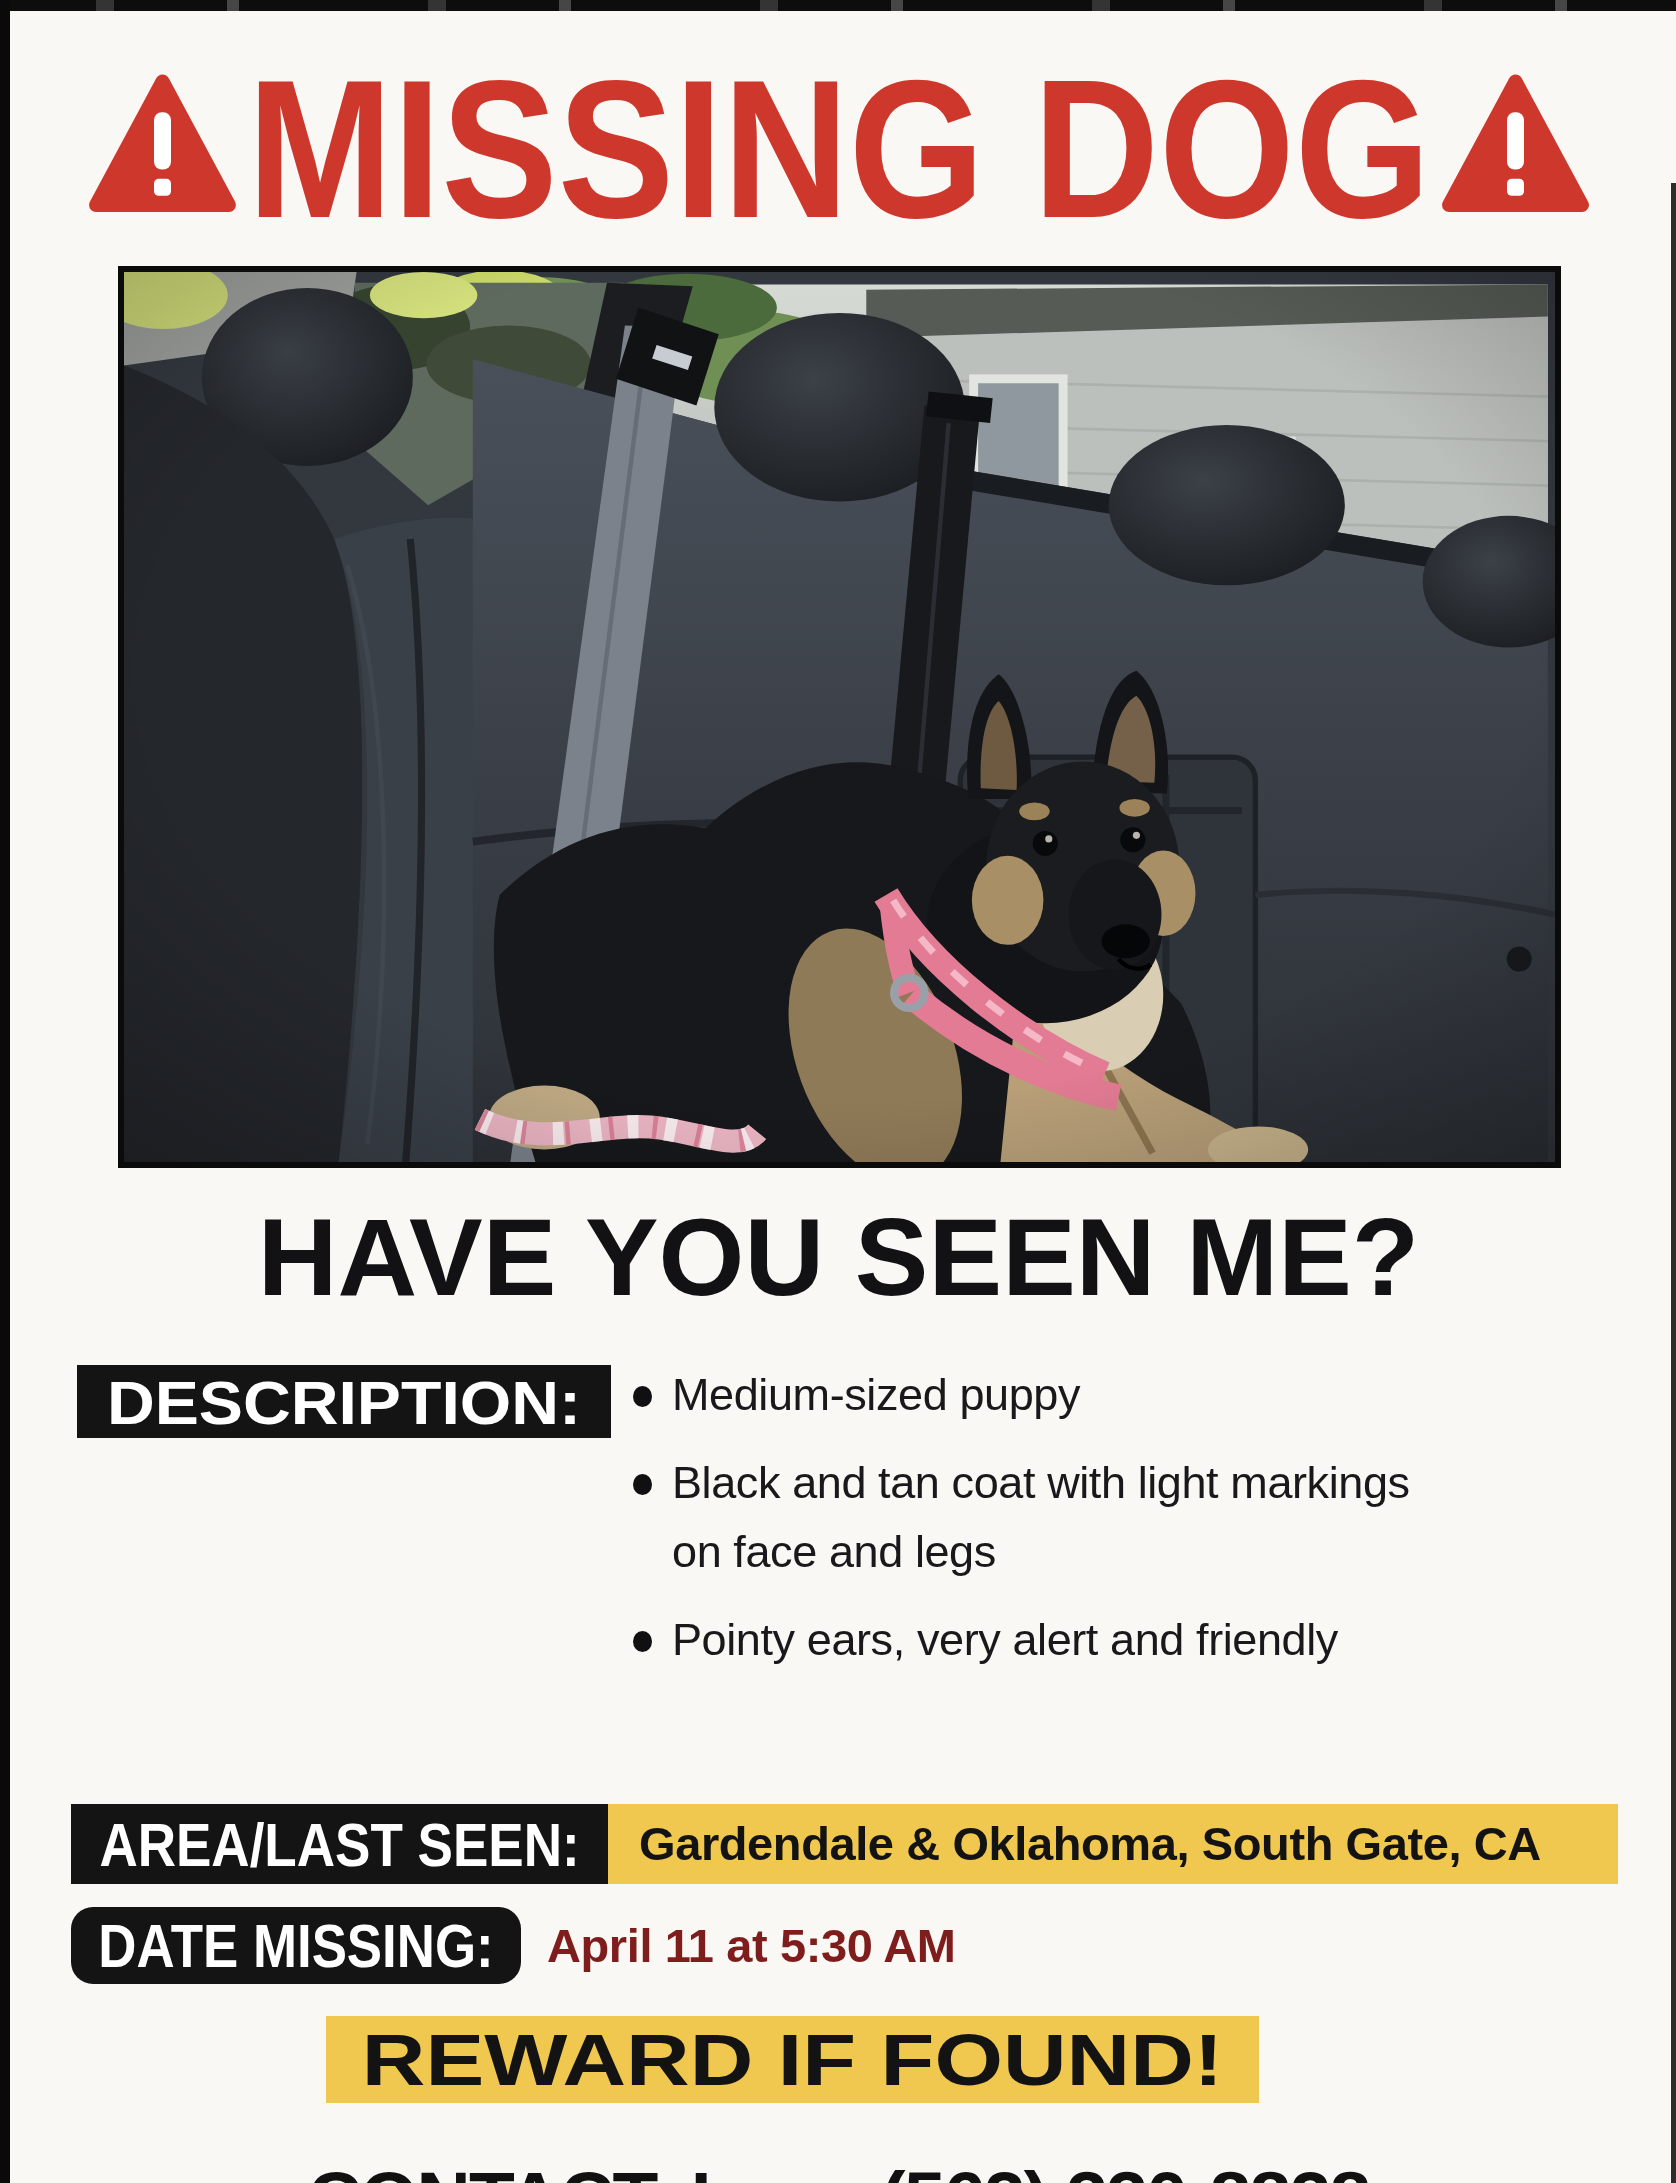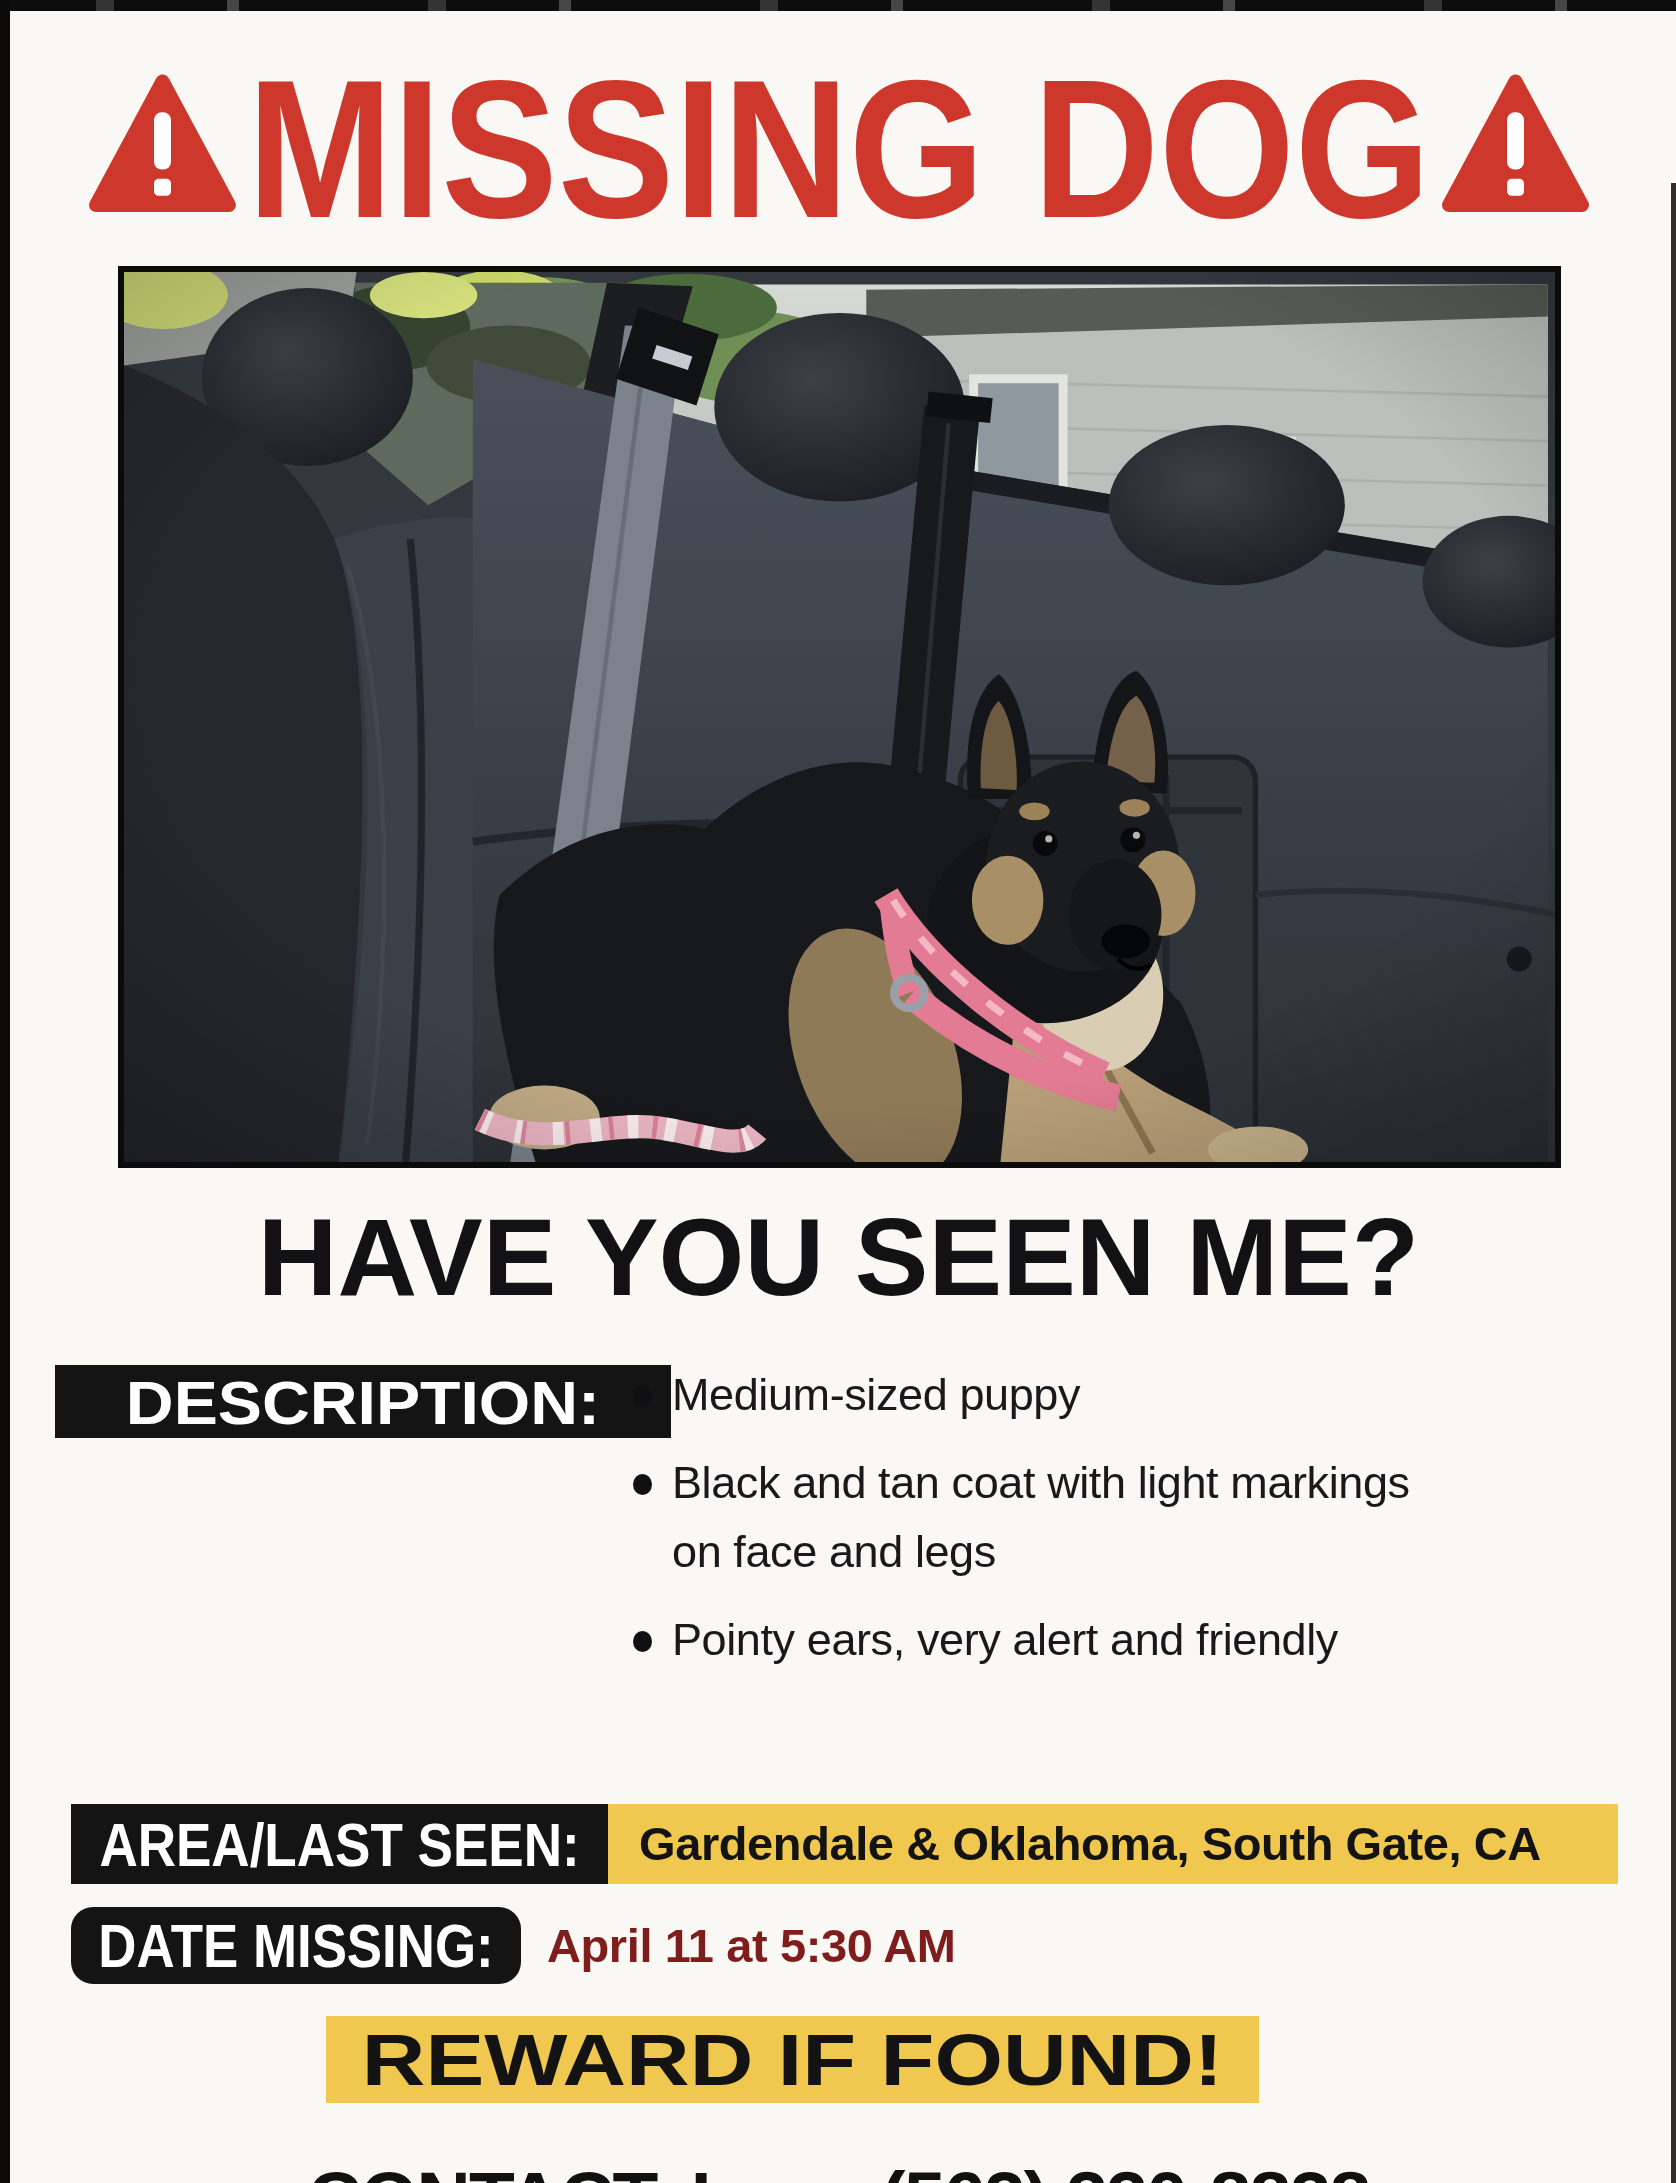--- a/index.html
+++ b/index.html
@@ -34,21 +34,21 @@
 
   
   .headline-svg{position:absolute;left:0;top:1181px;width:1677px;height:131px;}
   .headline-text{fill:#121214;font-weight:bold;}
 
   
   .label-box{position:absolute;background:var(--boxblack);}
   .label-box svg{display:block;width:100%;height:100%;}
   .label-box text{fill:#ffffff;font-weight:bold;}
 
-  .desc-box{left:55px;top:1365px;width:616px;height:73px;}
+  .desc-box{left:77px;top:1365px;width:534px;height:73px;}
 
   .bullets{position:absolute;left:624px;top:1353px;width:1048px;margin:8px;padding:0;list-style:none;}
   .bullets li{position:relative;padding-left:40px;font-size:45px;line-height:1.52;
     margin-bottom:20px;color:var(--ink);white-space:pre-line;letter-spacing:-0.4px;}
   .bullets li::before{content:"";position:absolute;left:0.9px;top:24.5px;width:19px;height:21px;
     border-radius:50%;background:#101012;}
 
   .area-box{left:71px;top:1804px;width:537px;height:80px;}
   .area-value{position:absolute;left:608px;top:1804px;width:1010px;height:80px;
     background:var(--yellow);font-size:47px;font-weight:bold;line-height:80px;

